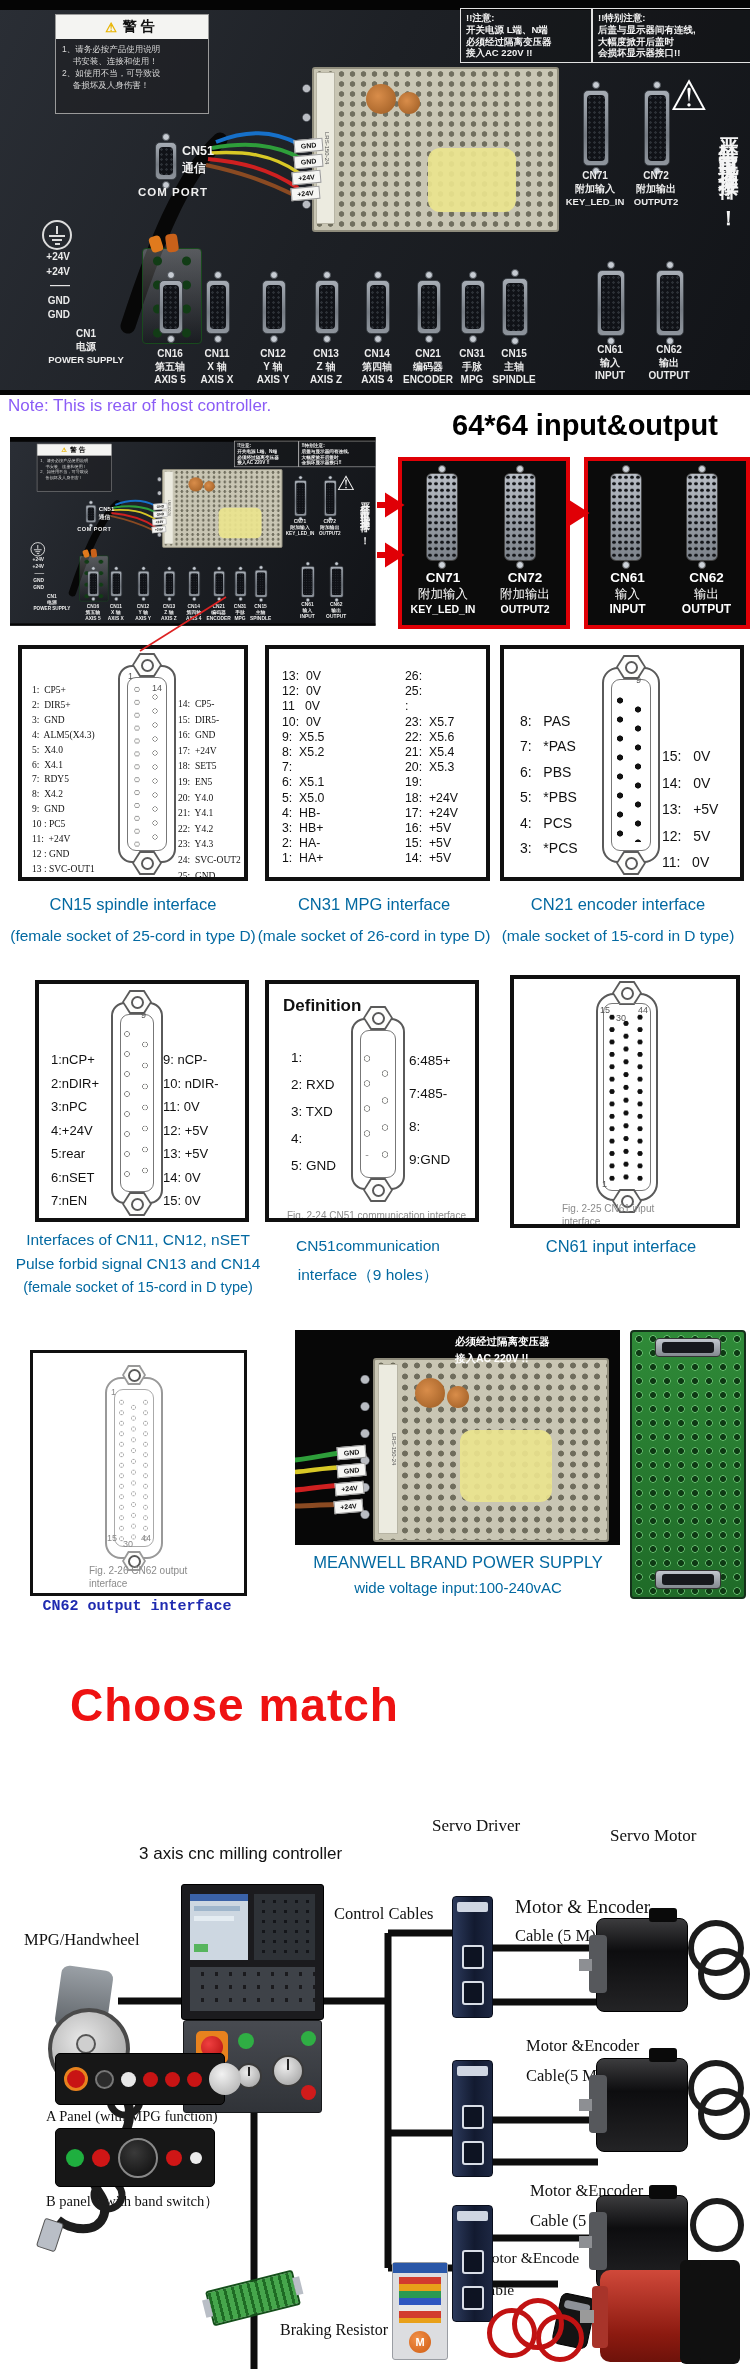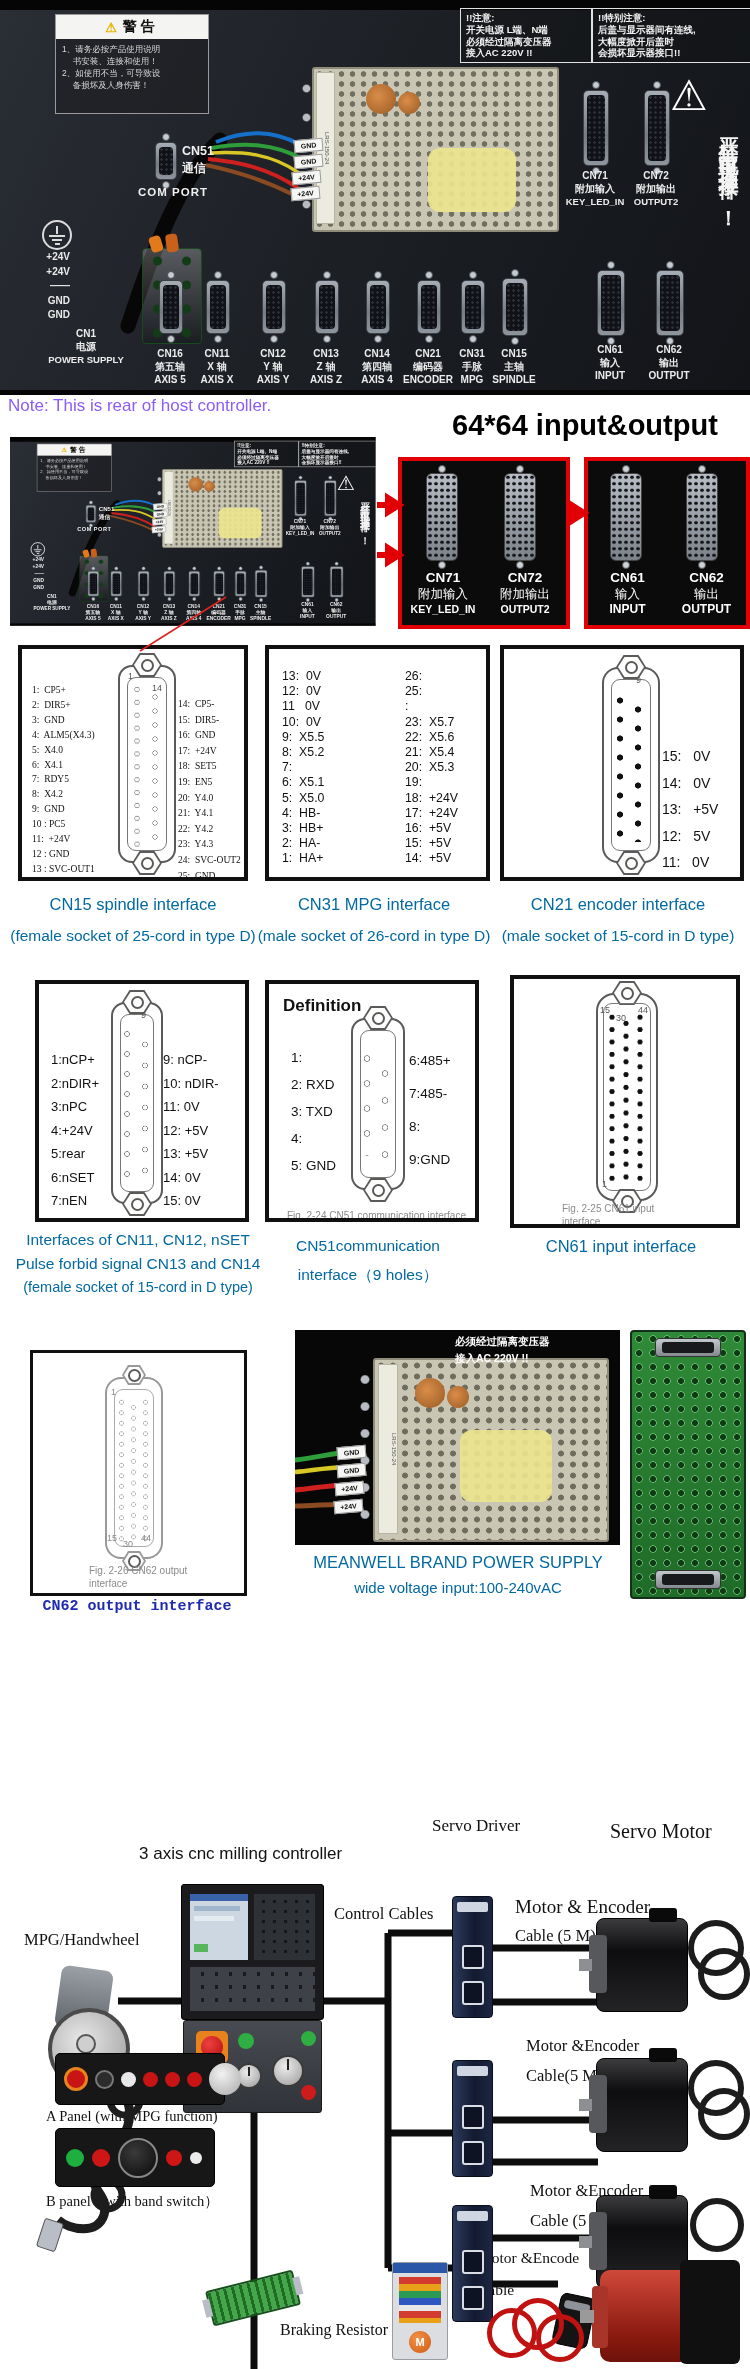--- a/index.html
+++ b/index.html
@@ -667,20 +667,28 @@
         <div>17:  +24V</div>
         <div>16:  +5V</div>
         <div>15:  +5V</div>
         <div>14:  +5V</div>
       </div>
   </div>
   <div class="cap" style="left:374px;top:250px;font-size:16.5px">CN31 MPG interface</div>
   <div class="cap" style="left:374px;top:282px;font-size:15.5px">(male socket of 26-cord in type D)</div>
 
   <div class="pbox" style="left:500px;top:0;width:236px;height:228px">
+    <div class="abs plist" style="left:16px;top:60px;font-size:14px;line-height:25.4px">
+        <div>8:   PAS</div>
+        <div>7:   *PAS</div>
+        <div>6:   PBS</div>
+        <div>5:   *PBS</div>
+        <div>4:   PCS</div>
+        <div>3:   *PCS</div>
+      </div>
     <div class="abs plist" style="left:158px;top:94px;font-size:14px;line-height:26.5px">
         <div>15:   0V</div>
         <div>14:   0V</div>
         <div>13:   +5V</div>
         <div>12:   5V</div>
         <div>11:   0V</div>
       </div>
     <div class="dcon" style="left:98px;top:18px;width:54px;height:192px;border-radius:16px">
       <div class="nut top">
           <b></b>
@@ -838,22 +846,23 @@
       </div>
     <div class="gconn" style="top:238px">
         <i></i>
       </div>
   </div>
   <div class="cap" style="left:458px;top:223px;font-size:16.5px">MEANWELL BRAND POWER SUPPLY</div>
   <div class="cap" style="left:458px;top:249px;font-size:15px">wide voltage input:100-240vAC</div>
 </section>
 
 <section style="height:739px">
+  <div class="abs cm-h">Choose match</div>
   <div class="lab serif" style="left:432px;top:186px;font-size:17px">Servo Driver</div>
-  <div class="lab serif" style="left:610px;top:190px;font-size:20px">Servo Motor</div>
+  <div class="lab serif" style="left:610px;top:196px;font-size:17px">Servo Motor</div>
   <div class="lab" style="left:139px;top:214px;font-size:17px">3 axis cnc milling controller</div>
   <div class="lab serif" style="left:24px;top:300px;font-size:16.5px">MPG/Handwheel</div>
   <div class="lab serif" style="left:334px;top:274px;font-size:16.5px">Control Cables</div>
   <div class="lab serif" style="left:515px;top:266px;font-size:19px">Motor &amp; Encoder</div>
   <div class="lab serif" style="left:515px;top:296px;font-size:16.5px">Cable (5 M)</div>
   <div class="lab serif" style="left:526px;top:406px;font-size:16.5px">Motor &amp;Encoder</div>
   <div class="lab serif" style="left:526px;top:436px;font-size:16.5px">Cable(5 M)</div>
   <div class="lab serif" style="left:530px;top:551px;font-size:16.5px">Motor &amp;Encoder</div>
   <div class="lab serif" style="left:530px;top:581px;font-size:16.5px">Cable (5 M)</div>
   <div class="lab serif" style="left:46px;top:478px;font-size:14.5px">A Panel (with MPG function)</div>

